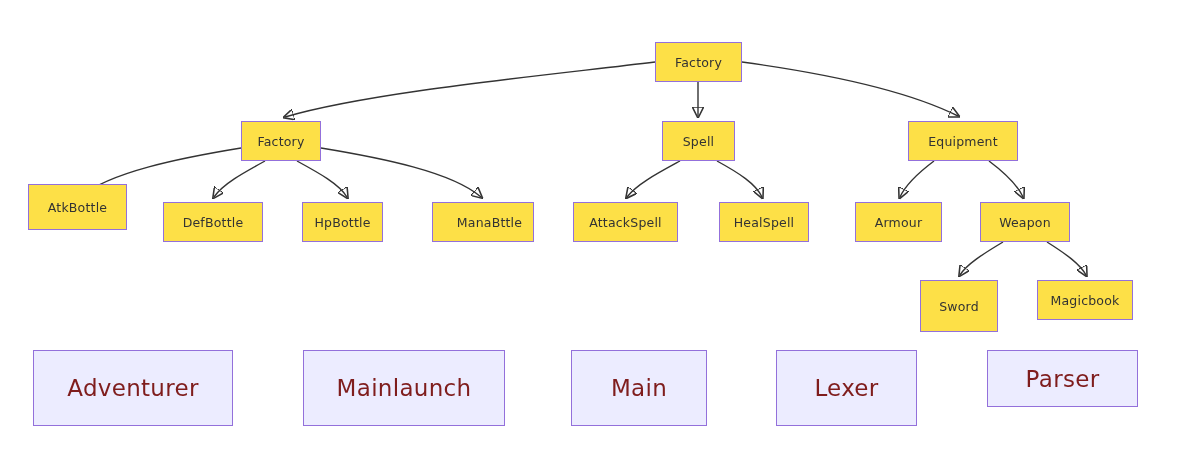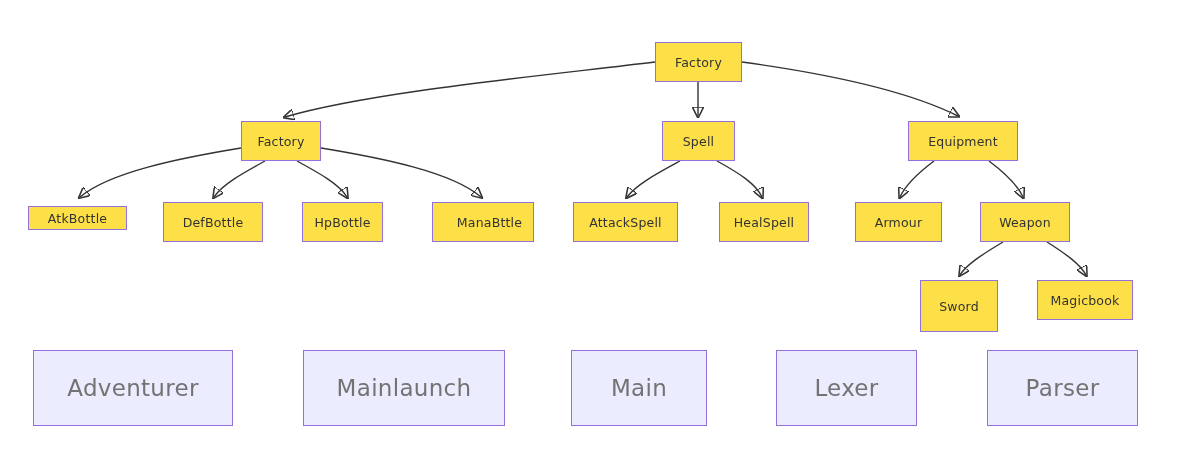--- a/index.html
+++ b/index.html
@@ -33,49 +33,49 @@
     justify-content: center;
     font-size: 12.5px;
     letter-spacing: 0.2px;
     white-space: nowrap;
   }
   .bigbox {
     position: absolute;
     box-sizing: border-box;
     background: #ECECFF;
     border: 1px solid #9370DB;
-    color: #737373;
+    color: #7f1d1d;
     display: flex;
     align-items: center;
     justify-content: center;
     font-size: 23px;
     letter-spacing: 0.3px;
     white-space: nowrap;
   }
   
   #n-factory     { left: 655px;  top: 42px;  width: 87px;  height: 40px; }
   #n-bottle      { left: 241px;  top: 121px; width: 80px;  height: 40px; }
   #n-spell       { left: 662px;  top: 121px; width: 73px;  height: 40px; }
   #n-equipment   { left: 908px;  top: 121px; width: 110px; height: 40px; }
-  #n-atkbottle   { left: 28px;   top: 206px; width: 99px;  height: 24px; text-align: right; }
+  #n-atkbottle   { left: 28px;   top: 184px; width: 99px;  height: 46px; text-align: right; }
   #n-defbottle   { left: 163px;  top: 202px; width: 100px; height: 40px; }
   #n-hpbottle    { left: 302px;  top: 202px; width: 81px;  height: 40px; }
   #n-manabttle   { left: 432px;  top: 202px; width: 102px; height: 40px; padding-left: 13px; }
   #n-attackspell { left: 573px;  top: 202px; width: 105px; height: 40px; }
   #n-healspell   { left: 719px;  top: 202px; width: 90px;  height: 40px; }
   #n-armour      { left: 855px;  top: 202px; width: 87px;  height: 40px; }
   #n-weapon      { left: 980px;  top: 202px; width: 90px;  height: 40px; }
   #n-sword       { left: 920px;  top: 280px; width: 78px;  height: 52px; }
   #n-magicbook   { left: 1037px; top: 280px; width: 96px;  height: 40px; }
   
   #b-adventurer  { left: 33px;   top: 350px; width: 200px; height: 76px; }
   #b-mainlaunch  { left: 303px;  top: 350px; width: 202px; height: 76px; }
   #b-main        { left: 571px;  top: 350px; width: 136px; height: 76px; }
   #b-lexer       { left: 776px;  top: 350px; width: 141px; height: 76px; }
-  #b-parser      { left: 987px;  top: 350px; width: 151px; height: 76px; }
+  #b-parser      { left: 987px;  top: 350px; width: 151px; height: 57px; }
 </style>
 </head>
 <body>
 
 <div class="canvas">
 
   <svg class="edges-layer" viewBox="0 0 1185 462" xmlns="http://www.w3.org/2000/svg">
     <defs>
       <marker id="arrow" viewBox="0 0 10 10" refX="8" refY="5" markerWidth="8" markerHeight="8" orient="auto-start-reverse">
         <path d="M 0 0 L 10 5 L 0 10 z" fill="#333333" stroke="none"></path>

